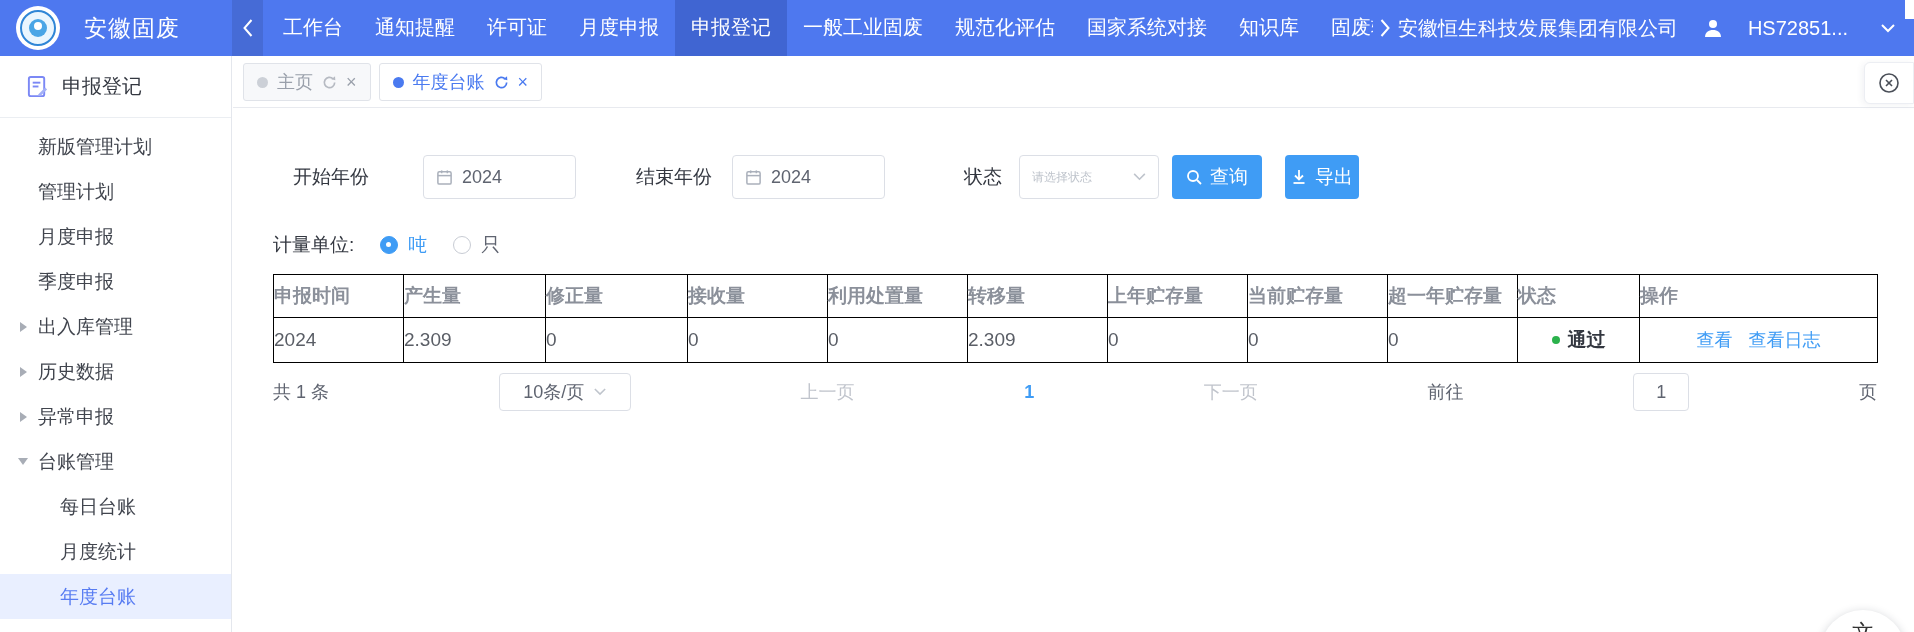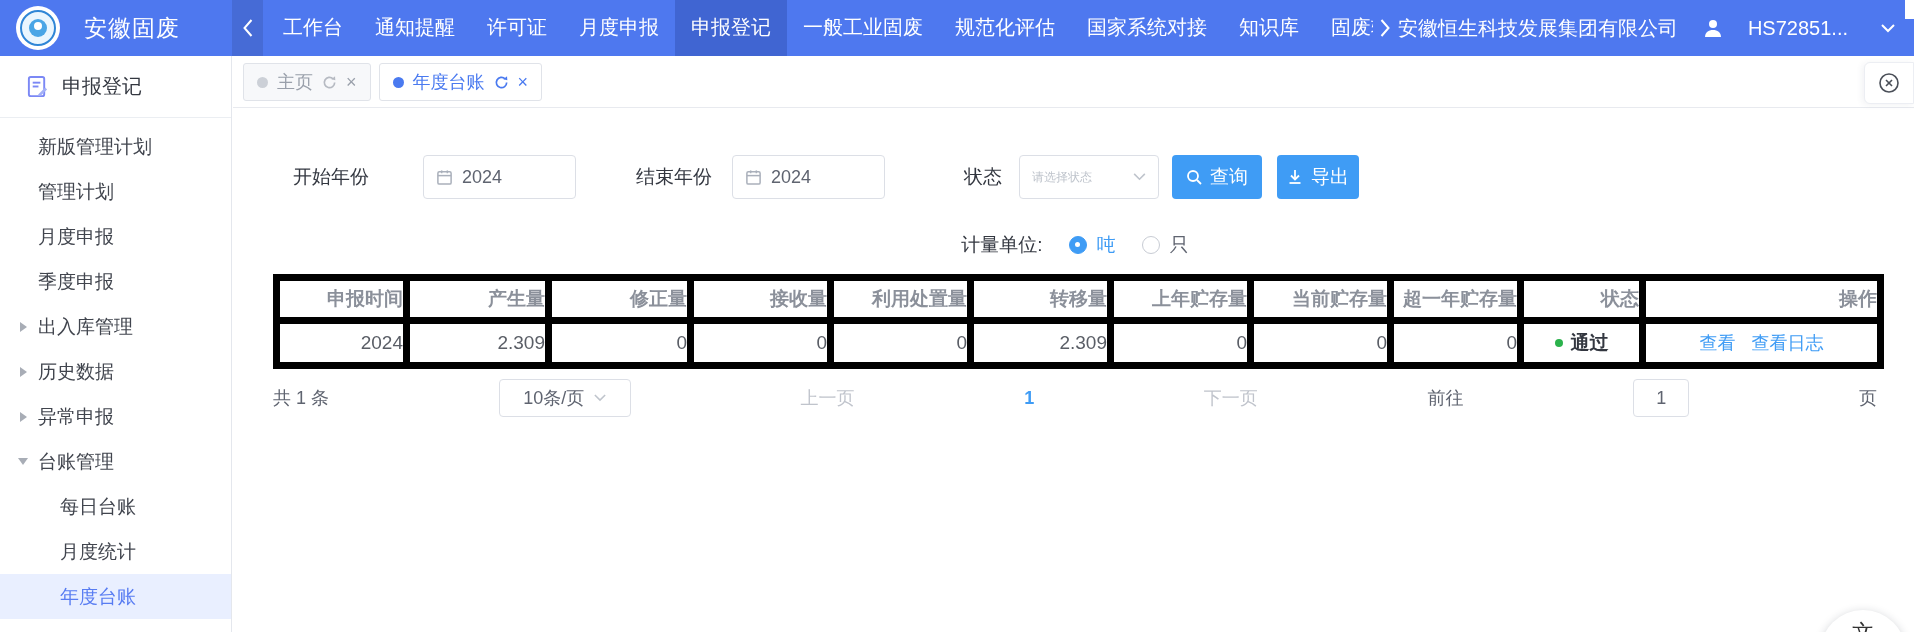--- a/index.html
+++ b/index.html
@@ -70,35 +70,35 @@
   .date-inp { width:153px; margin-left:54px; }
   .ml9  { margin-left:9px; }
   .ml20 { margin-left:20px; width:153px; }
   .ml79 { margin-left:79px; }
   .sel { width:140px; margin-left:17px; justify-content:space-between; cursor:pointer; }
   .sel .ph { font-size:12px; color:#bfc4cc; }
   .btn { height:44px; border:none; border-radius:4px; background:#3f9cf5; color:#fff; font-size:19px;
     display:flex; align-items:center; justify-content:center; gap:8px; cursor:pointer;
     font-family:"Liberation Sans", sans-serif; }
   .btn-search { width:90px; margin-left:13px; }
-  .btn-export { width:82px; margin-left:15px; }
-
-  
-  .unit-row { display:flex; align-items:center; justify-content:center; margin-top:26px; height:40px; gap:26px; }
+  .btn-export { width:74px; margin-left:23px; }
+
+  
+  .unit-row { display:flex; align-items:center; justify-content:flex-start; margin-top:26px; height:40px; gap:26px; }
   .unit-label { font-size:19px; color:#333740; }
   .radio-opt { display:flex; align-items:center; gap:10px; cursor:pointer; }
   .radio { width:18px; height:18px; border-radius:50%; border:1.5px solid #c8ccd4; background:#fff; position:relative; }
   .radio.on { border-color:#3f9cf5; background:#3f9cf5; }
   .radio.on::after { content:""; position:absolute; left:5px; top:5px; width:5px; height:5px; border-radius:50%; background:#fff; }
   .radio-txt { font-size:19px; color:#5f6470; }
   .radio-opt.on .radio-txt { color:#3f9cf5; }
 
   
   table.grid { border-collapse:collapse; table-layout:fixed; width:1604px; margin-top:9px; }
-  table.grid th, table.grid td { border:7px solid #000000; text-align:right; }
+  table.grid th, table.grid td { border:1px solid #000000; text-align:left; }
   table.grid th { height:43px; font-size:19px; font-weight:bold; color:#8b909a; background:#fff; }
   table.grid td { height:45px; font-size:19px; color:#5a5e66; }
   .status-cell { display:flex; align-items:center; justify-content:center; gap:8px; }
   .status-dot { width:8px; height:8px; border-radius:50%; background:#2bb24c; }
   .status-txt { color:#333740;font-weight:bold; }
   .ops { display:flex; align-items:center; justify-content:center; gap:16px; }
   .link { color:#3f9cf5; font-size:18px; text-decoration:none; cursor:pointer; }
 
   
   .pager { display:flex; align-items:center; justify-content:space-between; gap:18px; margin-top:9px; height:40px; font-size:18px; }

